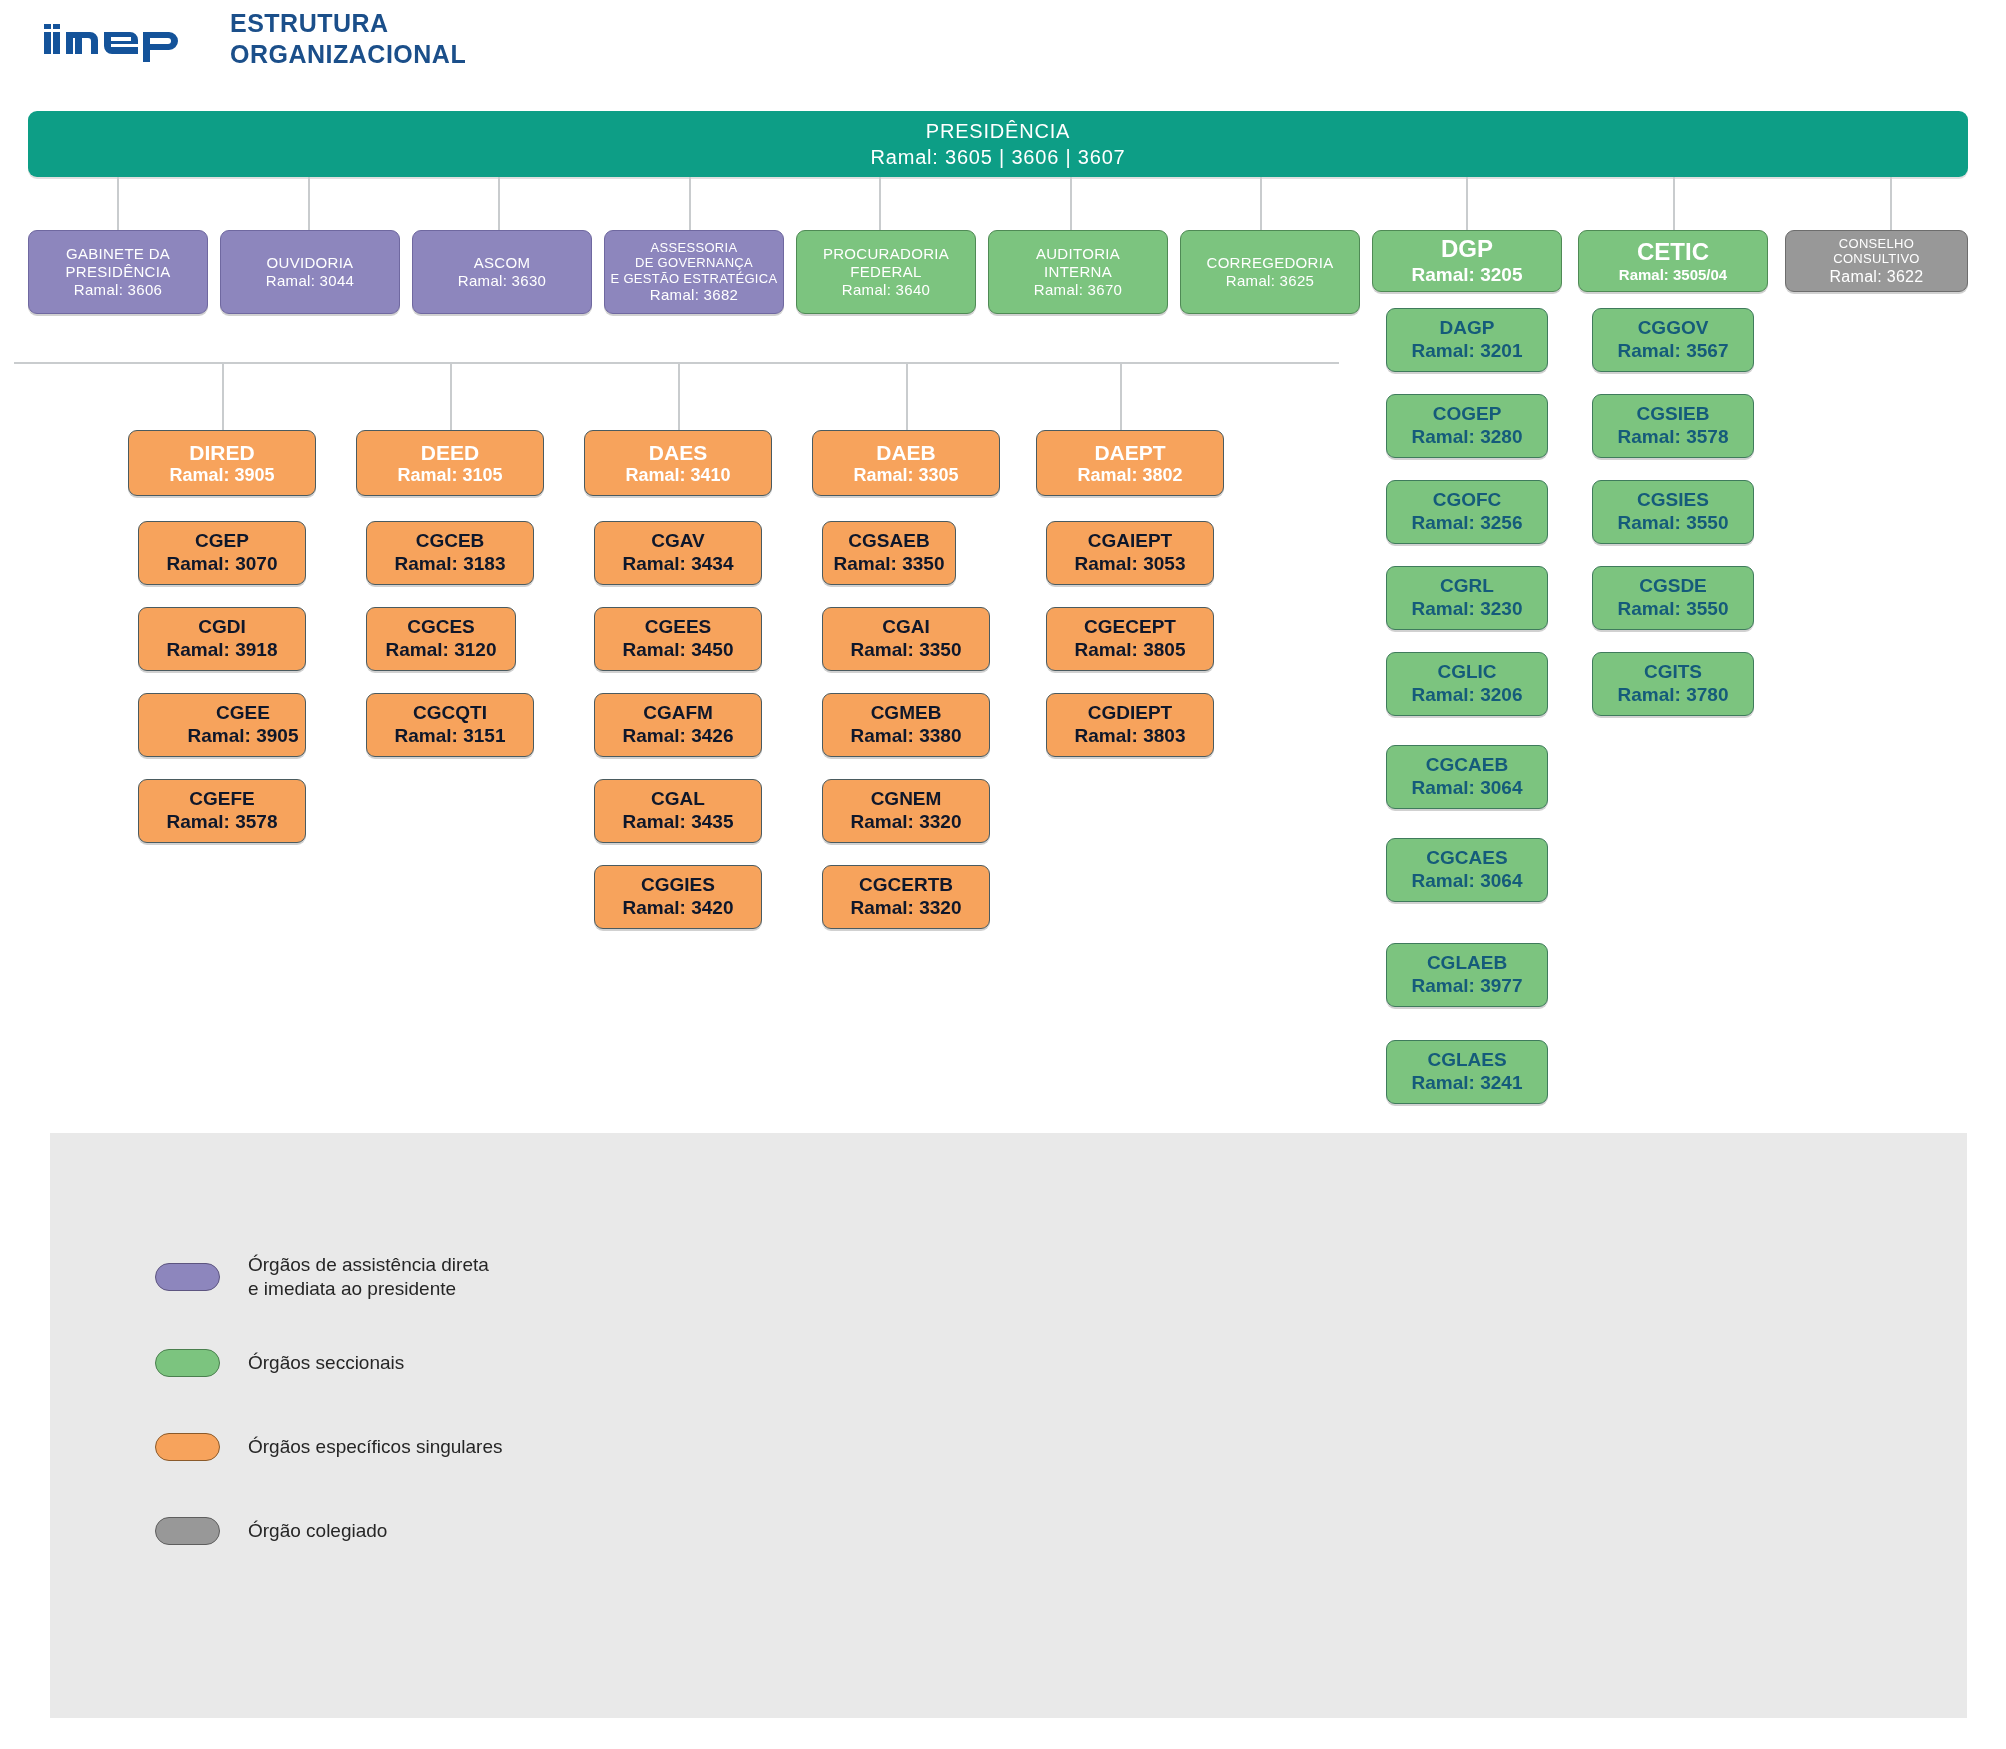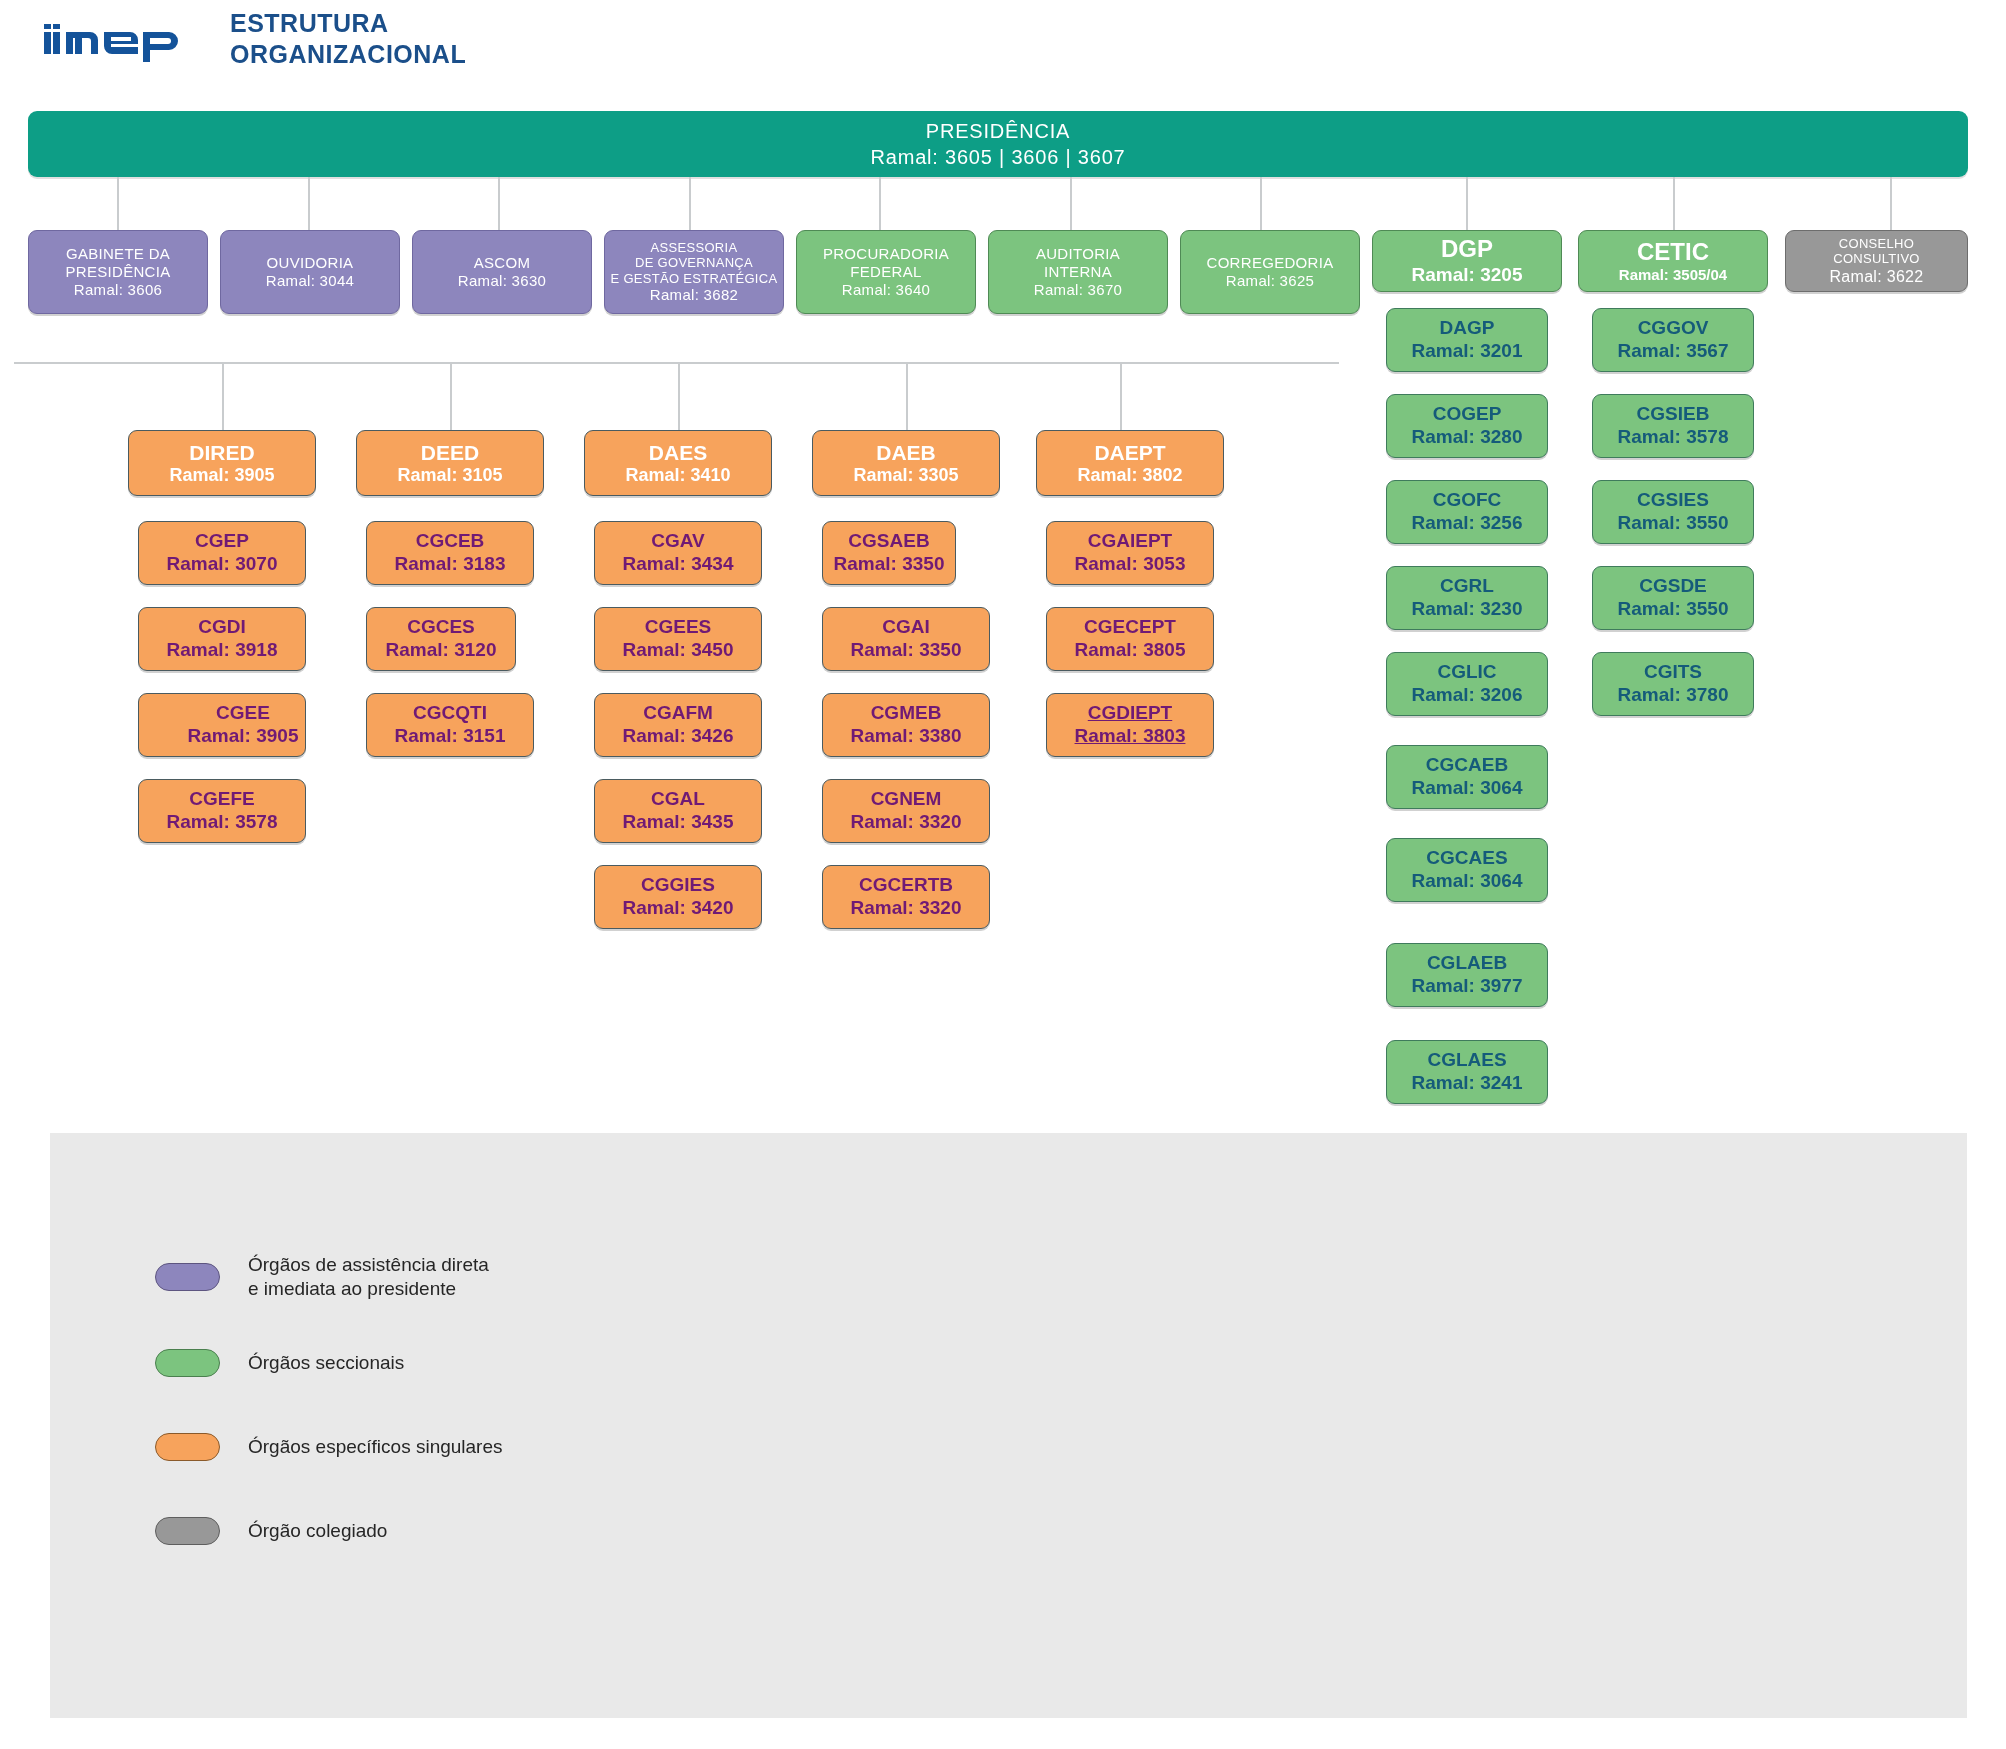--- a/index.html
+++ b/index.html
@@ -43,21 +43,21 @@
     display:flex; flex-direction:column; align-items:center; justify-content:center;
     text-align:center; line-height:1.2;
     box-shadow: 0 2px 0 rgba(0,0,0,0.18);
   }
   .box .name { font-weight:bold; }
   .box .ramal { }
 
   .purple { background:#8d86bd; border:1px solid #6f68a0; color:#ffffff; }
   .green  { background:#7cc47f; border:1px solid #4f8a55; color:#ffffff; }
   .grey   { background:#989898; border:1px solid #6d6d6d; color:#ffffff; }
-  .orange { background:#f7a35c; border:1px solid #4a5b60; color:#701a75; }
+  .orange { background:#f7a35c; border:1px solid #4a5b60; color:#0f172a; }
   .green-sub { background:#7cc47f; border:1px solid #3f7b5c; color:#155b7a; }
 
   .top-row-box { font-size:15px; letter-spacing:.3px; }
   .top-row-box .small { font-size:13px; }
 
   .dirhead { font-size:21px; }
   .dirhead .ramal { font-size:18px; font-weight:bold; }
   .subbox { font-size:19px; }
   .subbox .name { font-weight:bold; }
   .subbox .ramal { font-weight:bold; }
@@ -278,21 +278,21 @@
   <div class="ramal">Ramal: 3802</div>
 </div>
 <div class="box orange subbox" style="left:1046px; top:521px; width:168px; height:64px;">
   <div class="name">CGAIEPT</div>
   <div class="ramal">Ramal: 3053</div>
 </div>
 <div class="box orange subbox" style="left:1046px; top:607px; width:168px; height:64px;">
   <div class="name">CGECEPT</div>
   <div class="ramal">Ramal: 3805</div>
 </div>
-<div class="box orange subbox" style="left:1046px; top:693px; width:168px; height:64px;text-decoration:underline;">
+<div class="box orange subbox" style="left:1046px; top:693px; width:168px; height:64px;">
   <div class="name">CGDIEPT</div>
   <div class="ramal">Ramal: 3803</div>
 </div>
 
 <div class="box green-sub subbox" style="left:1386px; top:308px; width:162px; height:64px;">
   <div class="name">DAGP</div>
   <div class="ramal">Ramal: 3201</div>
 </div>
 <div class="box green-sub subbox" style="left:1386px; top:394px; width:162px; height:64px;">
   <div class="name">COGEP</div>

